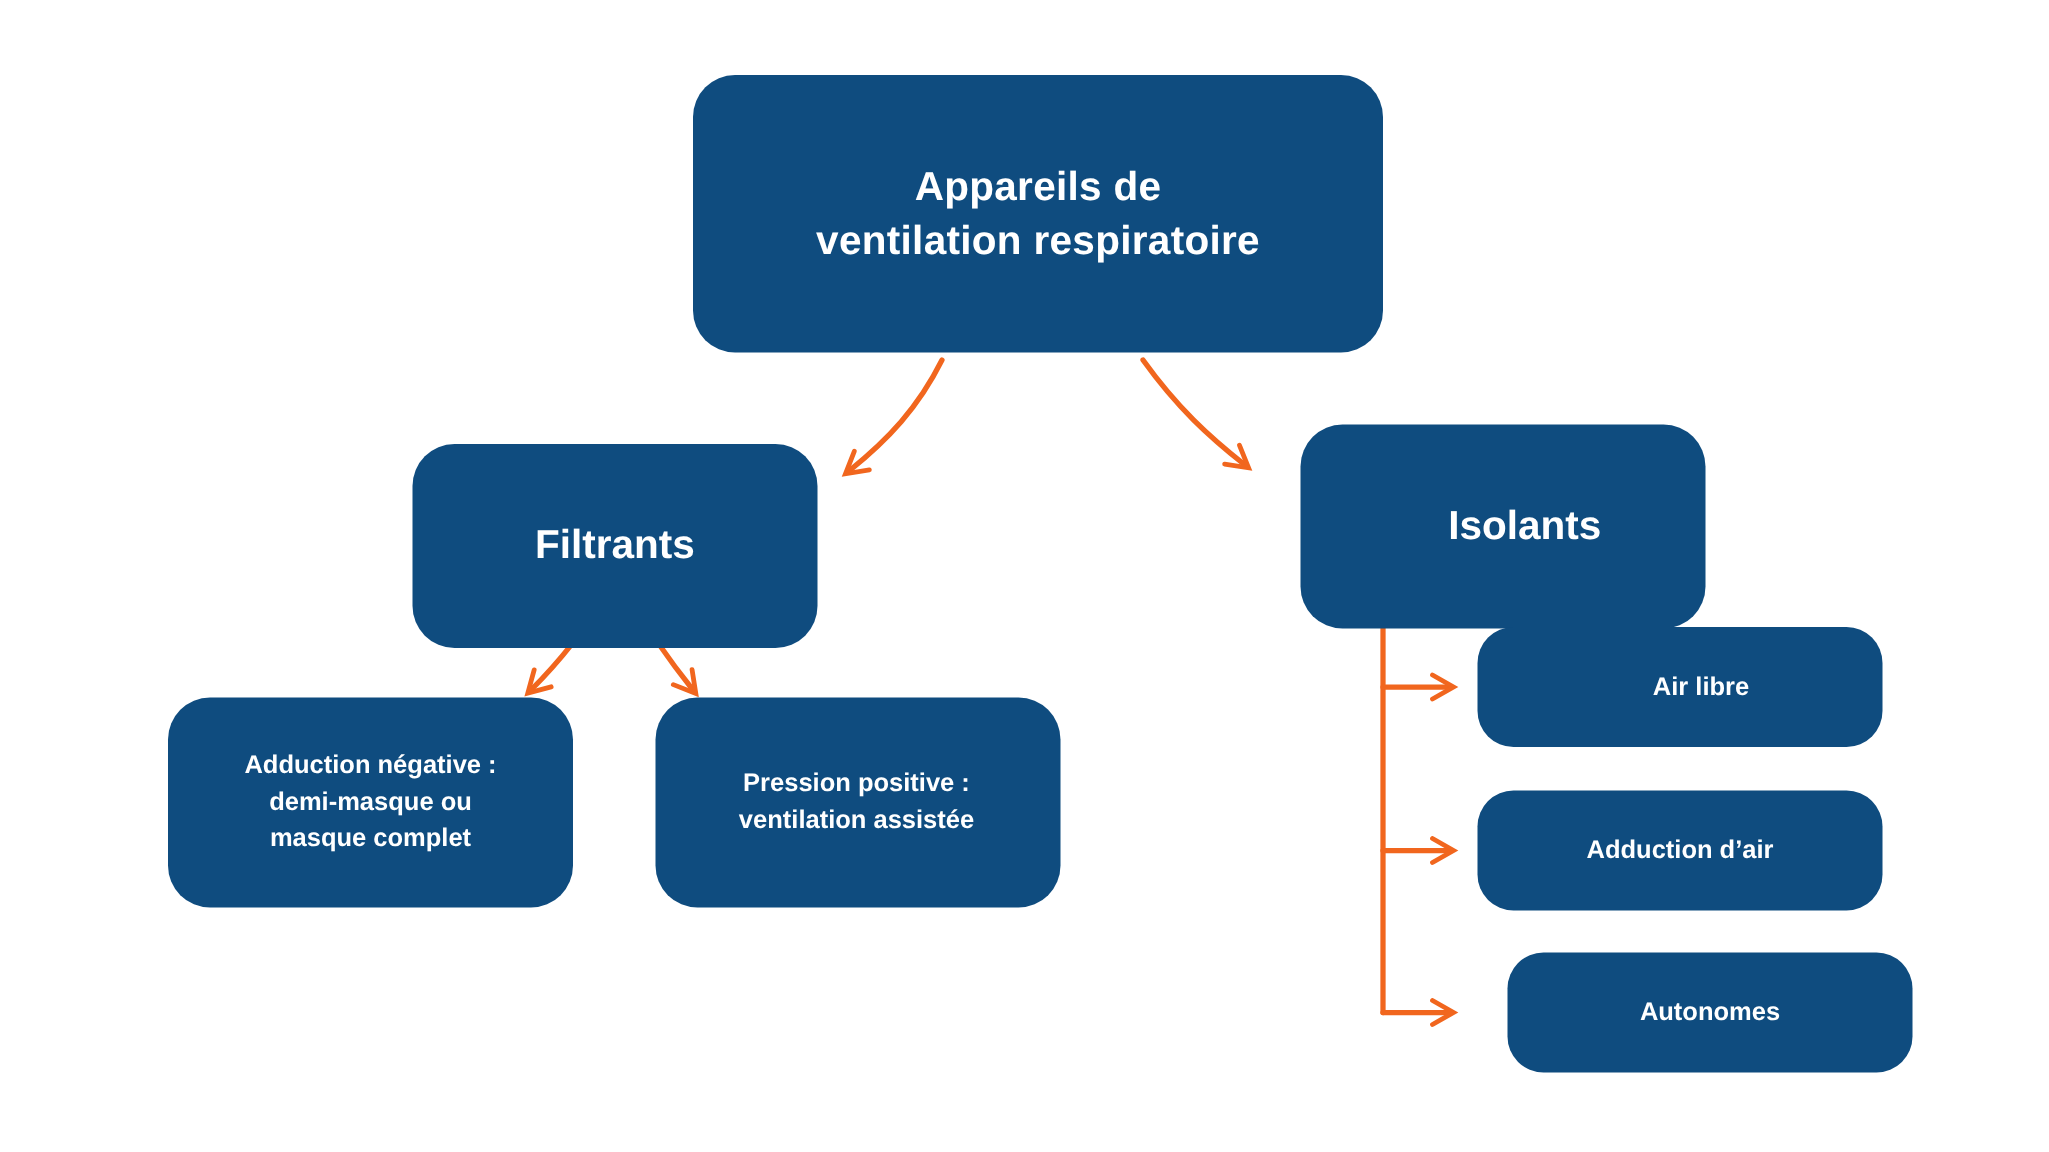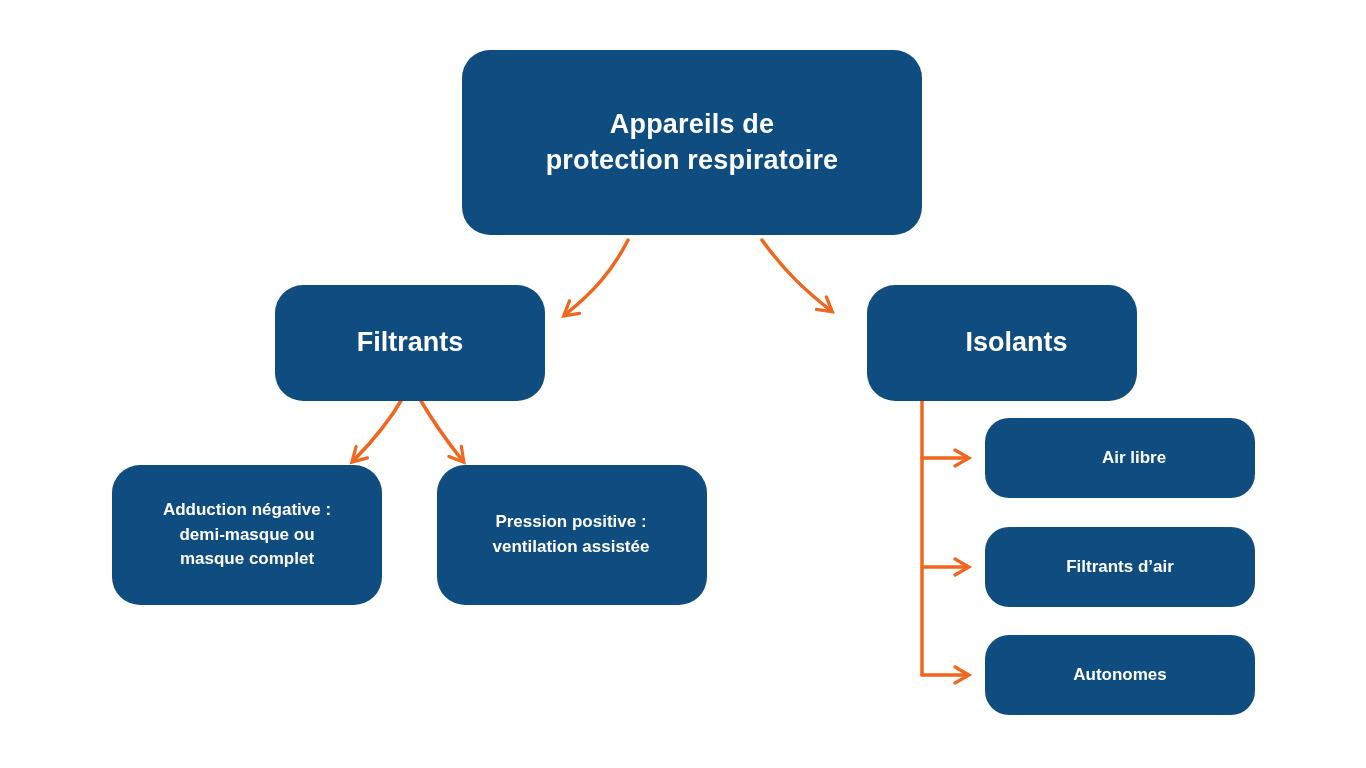--- a/index.html
+++ b/index.html
@@ -53,47 +53,48 @@
   }
   .node-root {
     left: 462px; top: 50px;
     width: 460px; height: 185px;
     border-radius: 28px;
     font-size: 27px;
     font-weight: 600;
     letter-spacing: 0.2px;
   }
   .node-mid {
-    width: 270px; height: 116px;
+    width: 270px; height: 136px;
     border-radius: 28px;
     font-size: 27px;
     font-weight: 600;
+    margin-top: 11px;
   }
   .node-filtrants { left: 275px; top: 285px; }
-  .node-isolants  { left: 867px; top: 285px; padding-left: 29px; }
+  .node-isolants  { left: 867px; top: 272px; padding-left: 29px; }
   .node-leaf-big {
     width: 270px; height: 140px;
     border-radius: 28px;
     font-size: 17px;
     font-weight: 600;
     line-height: 1.45;
     padding: 0 14px;
   }
   .node-pneg { left: 112px; top: 465px; }
   .node-ppos { left: 437px; top: 465px; padding-left: 12px; }
   .node-leaf-small {
     left: 985px;
     width: 270px; height: 80px;
     border-radius: 24px;
     font-size: 17px;
     font-weight: 600;
   }
   .node-airlibre  { top: 418px; padding-left: 28px; }
   .node-adduction { top: 527px; }
-  .node-autonomes { top: 635px; }
+  .node-autonomes { top: 635px; margin-left: 20px; }
 </style>
 </head>
 <body>
 
 <div class="canvas">
 
   <svg class="arrow-layer" viewBox="0 0 1366 768" xmlns="http://www.w3.org/2000/svg">
     <defs>
       <marker id="chevron" markerWidth="26" markerHeight="26" refX="14" refY="10" orient="auto" markerUnits="userSpaceOnUse">
         <path class="arrow-head" d="M3,2 L17,10 L3,18"></path>
@@ -111,32 +112,32 @@
     <path class="arrow" d="M 922 394 L 922 675"></path>
 
     <path class="arrow" d="M 922 458 L 966 458" marker-end="url(#chevron)"></path>
 
     <path class="arrow" d="M 922 567 L 966 567" marker-end="url(#chevron)"></path>
 
     <path class="arrow" d="M 922 675 L 966 675" marker-end="url(#chevron)"></path>
   </svg>
 
   <div class="node node-root">Appareils de
-protection respiratoire</div>
+ventilation respiratoire</div>
 
   <div class="node node-mid node-filtrants">Filtrants</div>
 
   <div class="node node-mid node-isolants">Isolants</div>
 
   <div class="node node-leaf-big node-pneg">Adduction négative :
 demi-masque ou
 masque complet</div>
 
   <div class="node node-leaf-big node-ppos">Pression positive :
 ventilation assistée</div>
 
   <div class="node node-leaf-small node-airlibre">Air libre</div>
 
-  <div class="node node-leaf-small node-adduction">Filtrants d’air</div>
+  <div class="node node-leaf-small node-adduction">Adduction d’air</div>
 
   <div class="node node-leaf-small node-autonomes">Autonomes</div>
 
 </div>
 
 </body></html>

